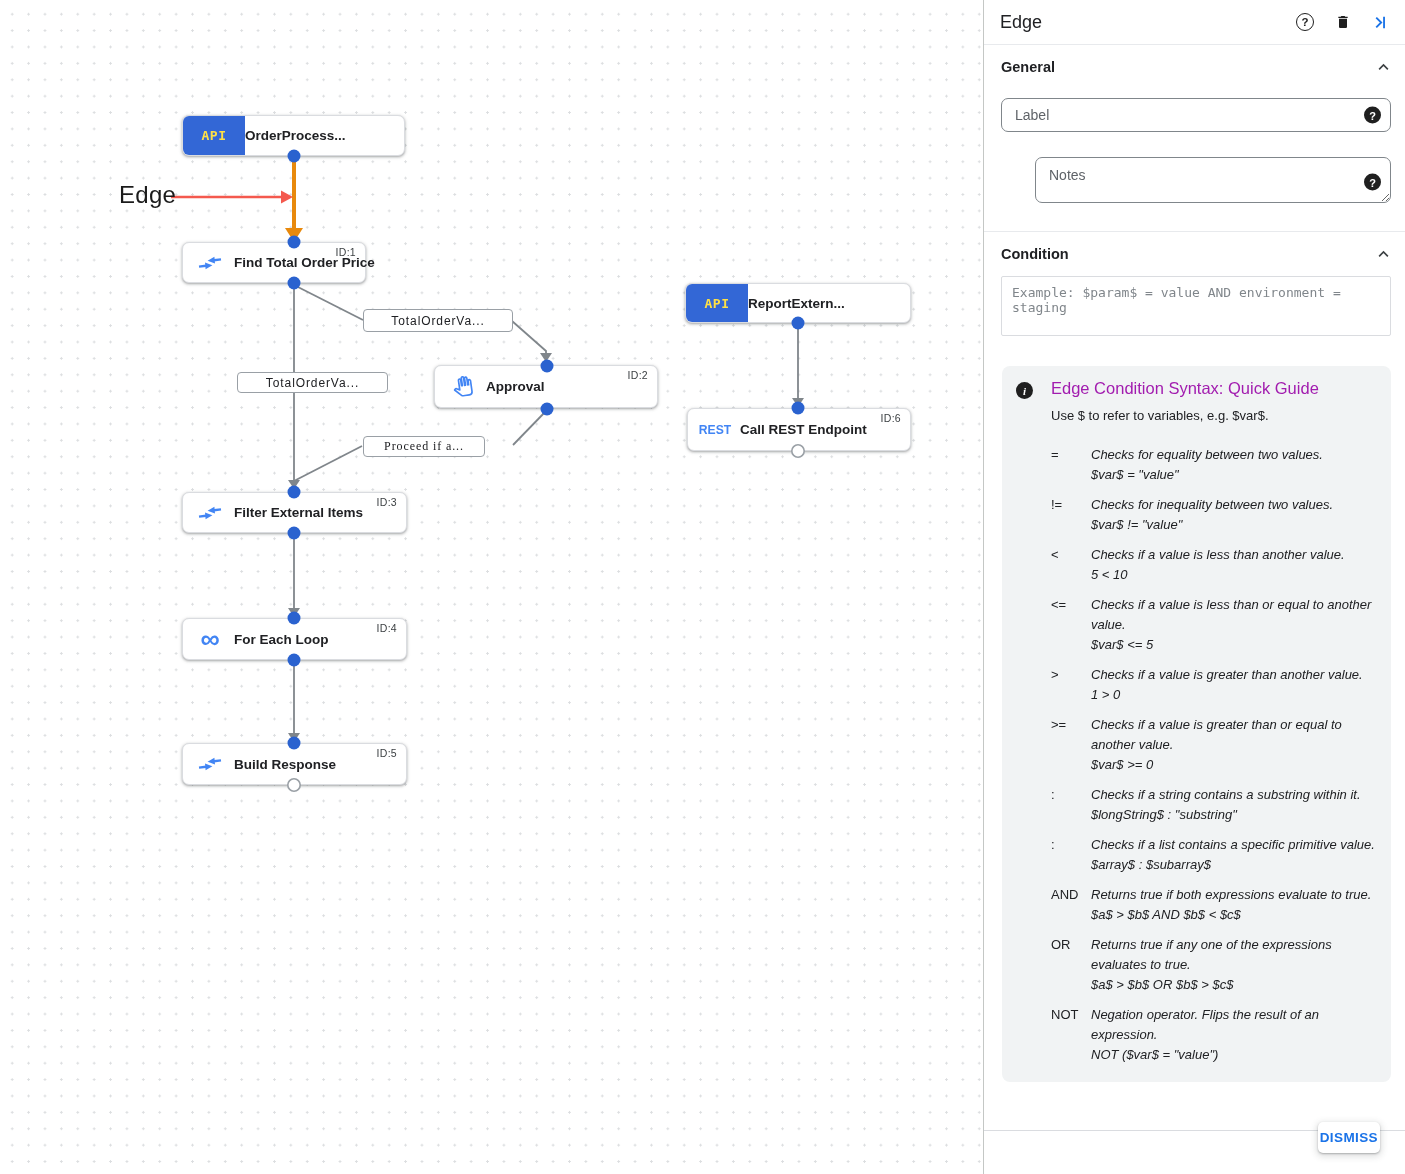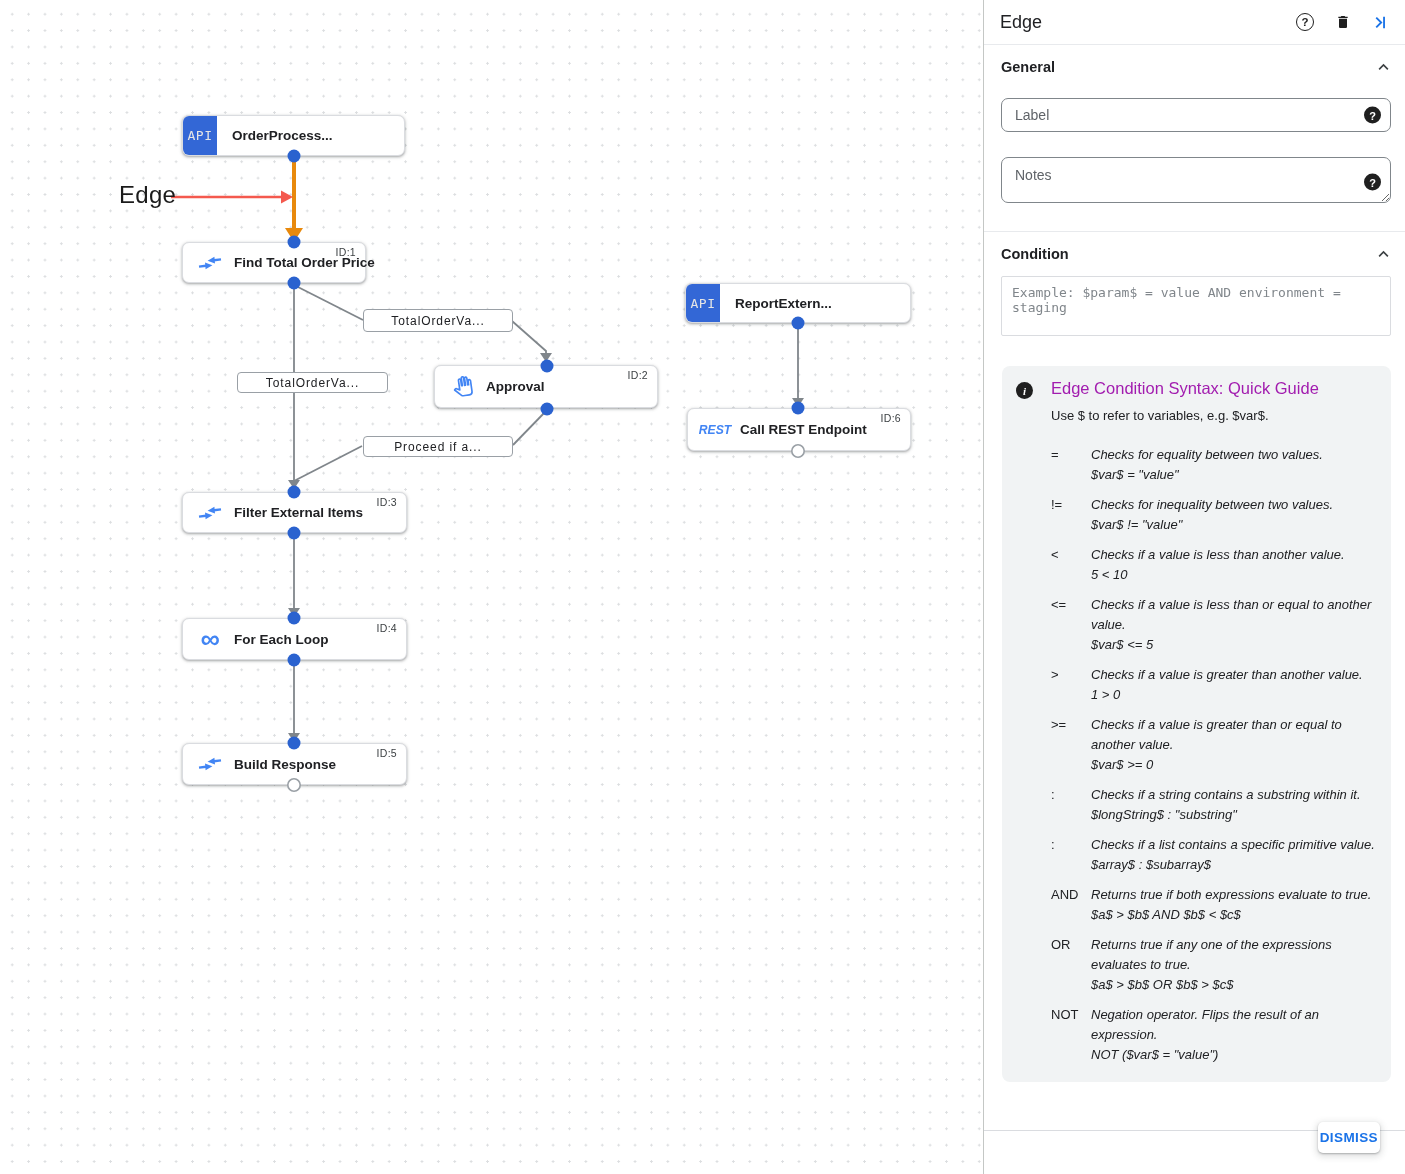--- a/index.html
+++ b/index.html
@@ -17,27 +17,27 @@
   .dots-svg { z-index:30; }
 
   .node {
     position:absolute; background:#fff; border:1px solid #dadce0; border-radius:7px;
     box-shadow:0 1px 2px rgba(60,64,67,.3), 0 1px 3px 1px rgba(60,64,67,.15);
     display:flex; align-items:center; z-index:10;
   }
   .node .nlabel { font-size:13.5px; font-weight:bold; color:#202124; white-space:nowrap; }
   .node .nid { position:absolute; top:3px; right:9px; font-size:10.5px; color:#3c4043; letter-spacing:.3px; }
   .api-badge {
-    width:34px; align-self:stretch; background:#3367D6; border-radius:6px 0 0 6px;
+    width:62px; align-self:stretch; background:#3367D6; border-radius:6px 0 0 6px;
     display:flex; align-items:center; justify-content:center;
-    color:#e5e5e5; font-family:"DejaVu Sans Mono",monospace; font-weight:normal; font-size:13px; letter-spacing:.5px;
+    color:#fde047; font-family:"DejaVu Sans Mono",monospace; font-weight:bold; font-size:13px; letter-spacing:.5px;
     flex:none;
   }
-  .api-badge + .nlabel { margin-left:15px; }
-  .icon-slot { width:26px; margin-left:14px; flex:none; display:flex; align-items:center; justify-content:center;font-style:italic; }
+  .api-badge + .nlabel { }
+  .icon-slot { width:26px; margin-left:14px; flex:none; display:flex; align-items:center; justify-content:center; }
   .icon-slot + .nlabel { margin-left:11px; }
   .rest-word { color:#4285F4; font-weight:bold; font-size:13.5px; letter-spacing:0; transform:scaleX(.9); font-family:"Liberation Sans",sans-serif; }
   .inf-glyph { color:#4285F4; font-size:27px; font-weight:bold; line-height:18px; }
 
   .elabel {
     position:absolute; background:#fff; border:1px solid #9aa0a6; border-radius:4px;
     display:flex; align-items:center; justify-content:center;
     font-size:12px; letter-spacing:.9px; color:#202124; z-index:20; white-space:nowrap;
   }
   .edge-note { position:absolute; left:119px; top:181px; font-size:24px; color:#1b1b1b; z-index:20; letter-spacing:.3px; }
@@ -206,21 +206,21 @@
           <line x1="23" y1="6.4" x2="16" y2="7.2" stroke="#4285F4" stroke-width="2.4"></line>
           <polygon points="16.4,3.8 9.6,7.7 17,10.4" fill="#4285F4"></polygon>
         </svg>
       </span>
       <span class="nlabel">Build Response</span>
       <span class="nid">ID:5</span>
     </div>
 
     <div class="elabel" style="left:363px;top:309px;width:150px;height:23px;">TotalOrderVa...</div>
     <div class="elabel" style="left:237px;top:372px;width:151px;height:21px;">TotalOrderVa...</div>
-    <div class="elabel" style="left:363px;top:436px;width:150px;height:21px;">Proceed if a...</div>
+    <div class="elabel" style="left:363px;top:436px;width:122px;height:21px;font-family:Liberation Serif, serif;">Proceed if a...</div>
 
     <svg class="dots-svg" width="983" height="1174">
       <g fill="#2A62CF">
         <circle cx="294" cy="156" r="6.5"></circle>
         <circle cx="294" cy="242" r="6.5"></circle>
         <circle cx="294" cy="283" r="6.5"></circle>
         <circle cx="547" cy="366" r="6.5"></circle>
         <circle cx="547" cy="409" r="6.5"></circle>
         <circle cx="294" cy="492" r="6.5"></circle>
         <circle cx="294" cy="533" r="6.5"></circle>
@@ -263,21 +263,21 @@
         <button class="icon-btn">
           <svg width="15" height="15" viewBox="0 0 24 24" fill="none" stroke="#3c4043" stroke-width="2.6">
             <path d="M5 15l7-7 7 7"></path>
           </svg>
         </button>
       </div>
       <div class="field">
         <input type="text" placeholder="Label" style="">
         <span class="qbadge">?</span>
       </div>
-      <div class="field" style="margin-top:25px;">
+      <div class="field" style="margin-top:25px;margin-left:34px;">
         <textarea placeholder="Notes" style=""></textarea>
         <span class="qbadge">?</span>
       </div>
     </div>
 
     <div class="section no-border">
       <div class="sec-head">
         <span class="sec-title">Condition</span>
         <button class="icon-btn">
           <svg width="15" height="15" viewBox="0 0 24 24" fill="none" stroke="#3c4043" stroke-width="2.6">

